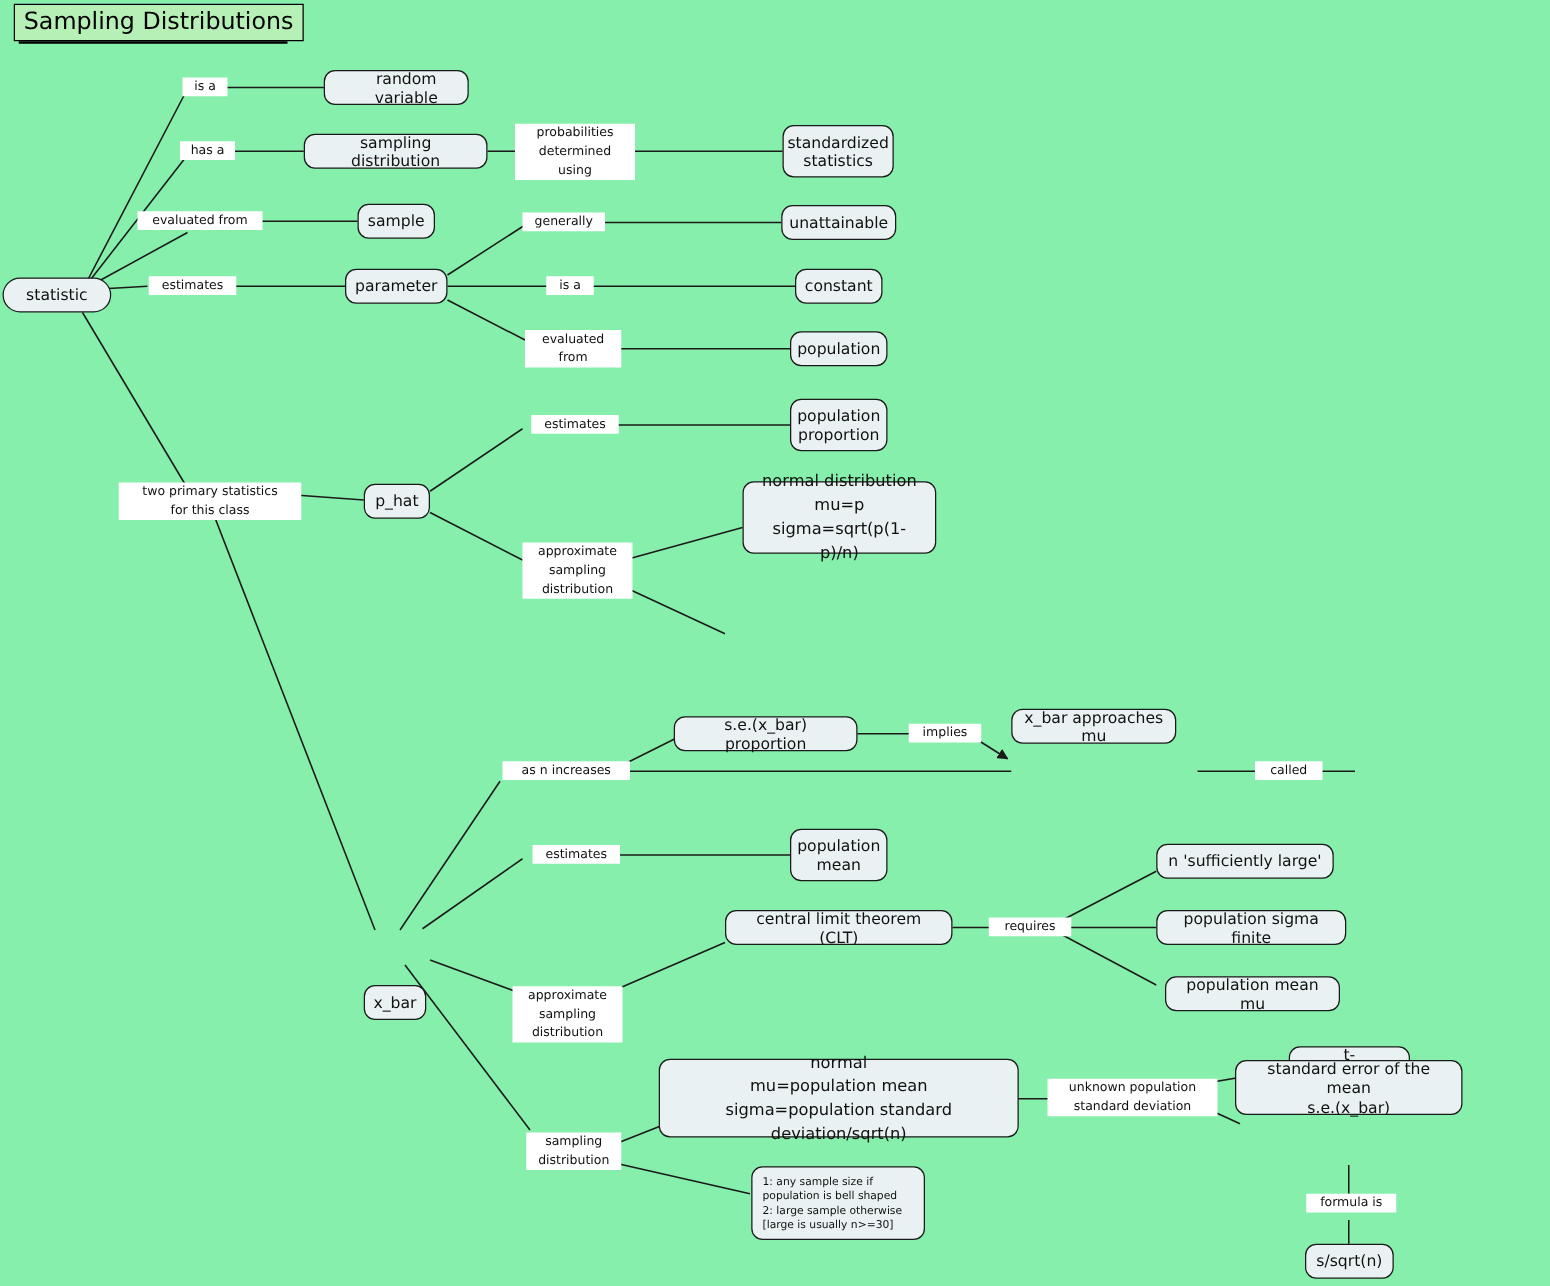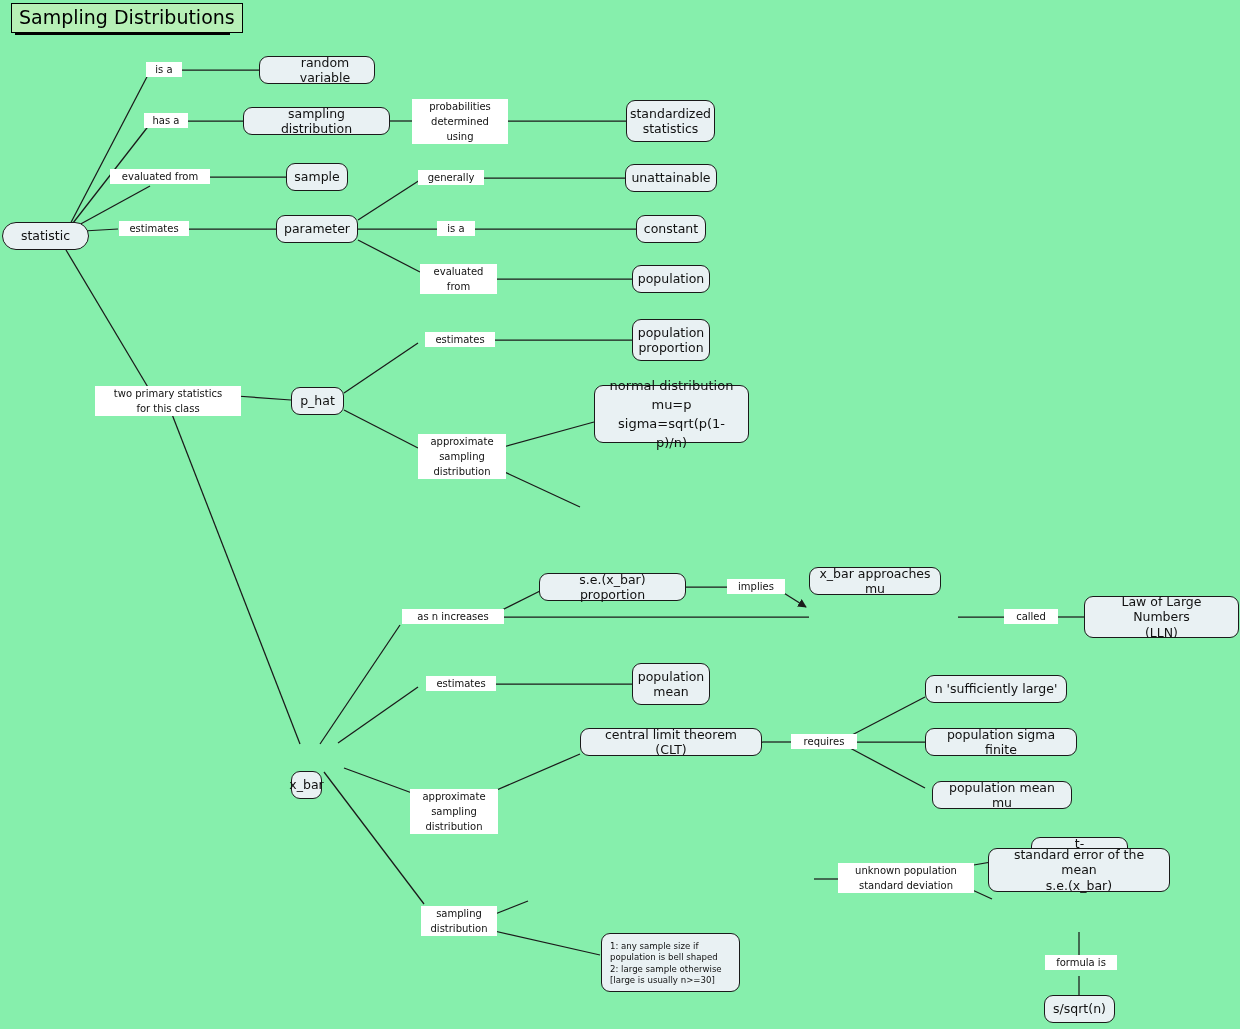--- a/index.html
+++ b/index.html
@@ -212,36 +212,37 @@
 
   <div class="node big" style="left:594px; top:385px; width:155px; height:58px;">normal distribution
 mu=p
 sigma=sqrt(p(1-p)/n)</div>
 
 
   <div class="node" style="left:539px; top:573px; width:147px; height:28px;">s.e.(x_bar) proportion</div>
 
   <div class="node" style="left:809px; top:567px; width:132px; height:28px;">x_bar approaches mu</div>
 
-  <div class="node" style="left:1084px; top:596px; width:155px; height:42px;">Law of Large Numbers
-(LLN)</div>
-
-  <div class="node" style="left:291px; top:771px; width:31px; height:28px;">x_bar</div>
+
+  <div class="node" style="left:291px; top:788px; width:50px; height:28px;">x_bar</div>
 
   <div class="node" style="left:632px; top:663px; width:78px; height:42px;">population
 mean</div>
 
   <div class="node" style="left:580px; top:728px; width:182px; height:28px;">central limit theorem (CLT)</div>
 
   <div class="node" style="left:925px; top:675px; width:142px; height:28px;">n 'sufficiently large'</div>
 
   <div class="node" style="left:925px; top:728px; width:152px; height:28px;">population sigma finite</div>
 
   <div class="node" style="left:932px; top:781px; width:140px; height:28px;">population mean mu</div>
 
+  <div class="node big" style="left:527px; top:847px; width:288px; height:63px;">normal
+mu=population mean
+sigma=population standard deviation/sqrt(n)</div>
 
   <div class="note" style="left:601px; top:933px; width:139px; height:59px;">1: any sample size if
 population is bell shaped
 2: large sample otherwise
 [large is usually n&gt;=30]</div>
 
   <div class="node" style="left:1031px; top:837px; width:97px; height:28px;">t-distribution</div>
 
   <div class="node" style="left:988px; top:848px; width:182px; height:44px;">standard error of the mean
 s.e.(x_bar)</div>

